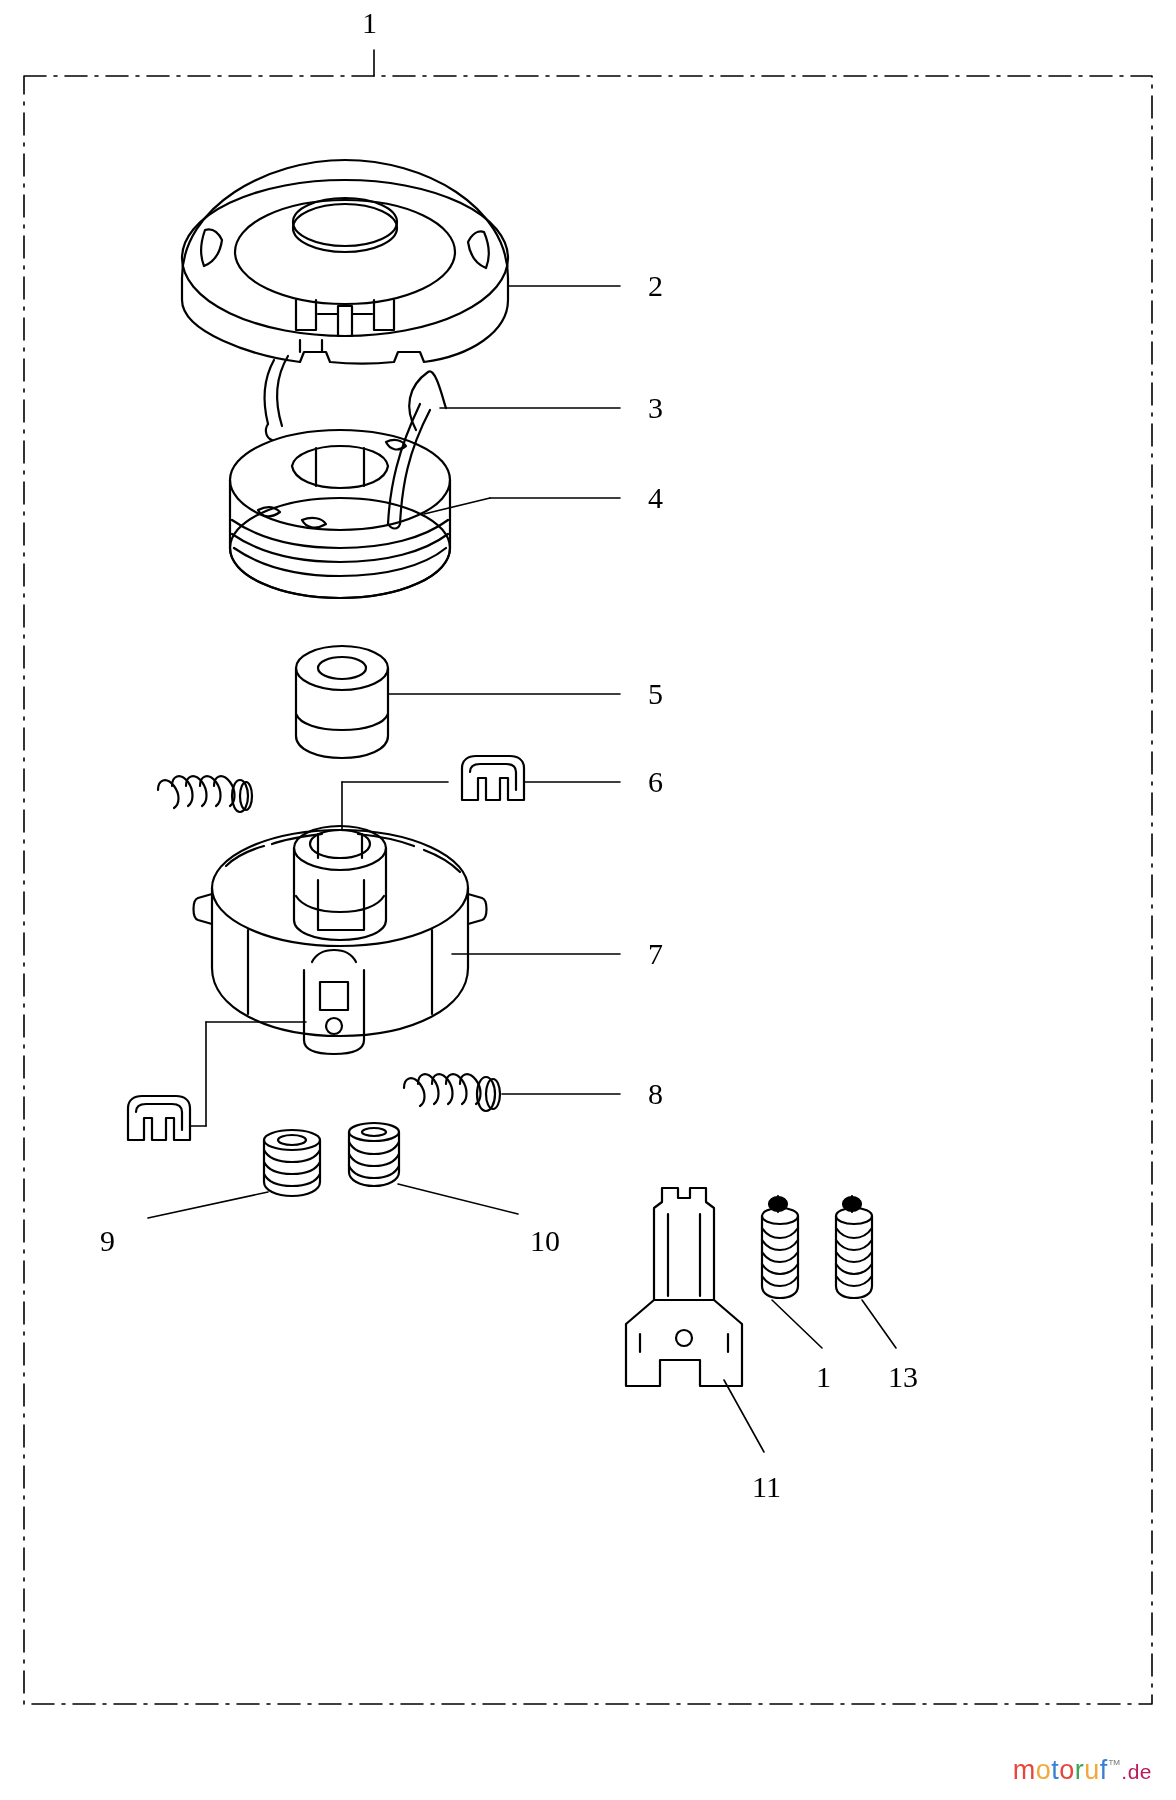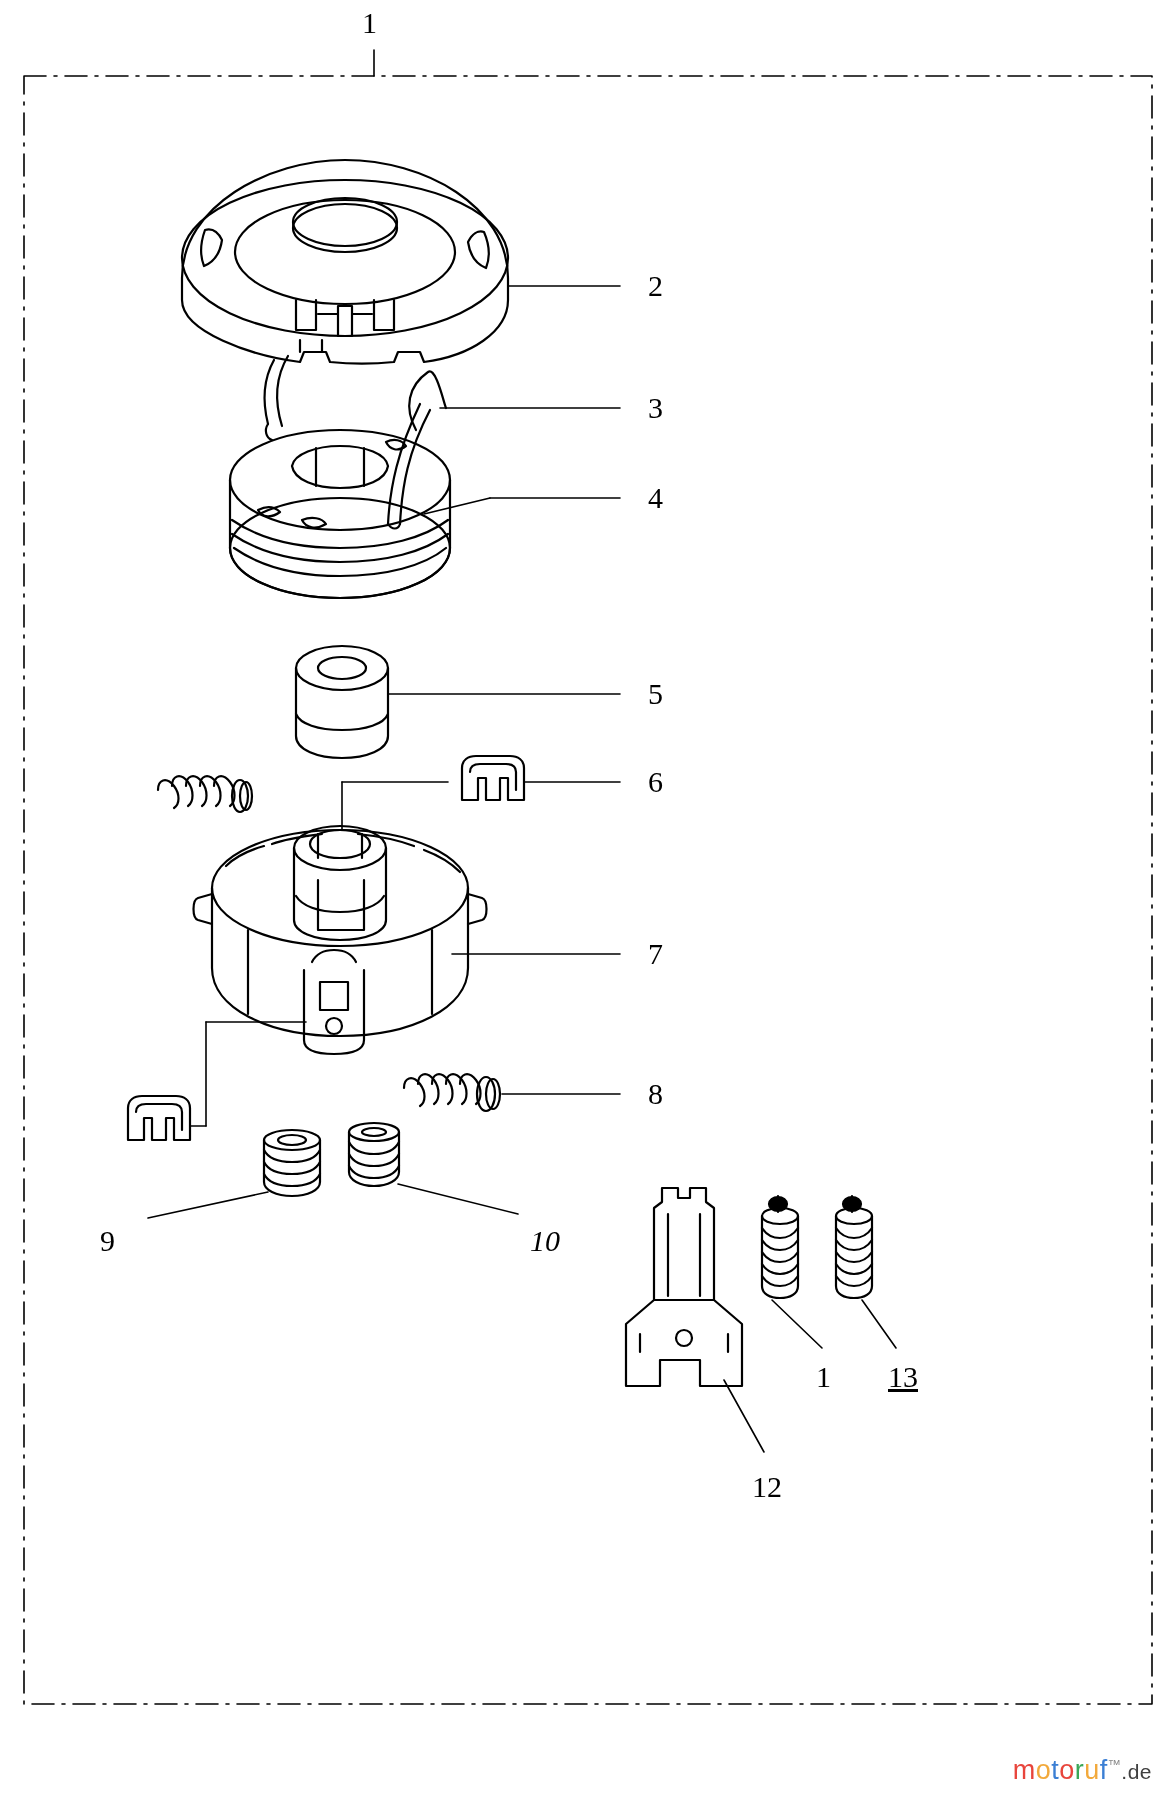--- a/index.html
+++ b/index.html
@@ -35,21 +35,21 @@
     white-space: nowrap;
   }
   .wm .m { color: #e8453c; }
   .wm .o1 { color: #f2a93b; }
   .wm .t { color: #3b7fd4; }
   .wm .o2 { color: #e8453c; }
   .wm .r { color: #3aa757; }
   .wm .u { color: #f2a93b; }
   .wm .f { color: #3b7fd4; }
   .wm .tm { font-size: 13px; vertical-align: super; color: #888; }
-  .wm .de { color: #404040; font-size: 21px; }
+  .wm .de { color: #be185d; font-size: 21px; }
   svg { display: block; }
 </style>
 </head>
 <body>
 
 <div id="page">
 
   <svg width="1176" height="1800" viewBox="0 0 1176 1800">
     <g fill="none" stroke="#000" stroke-width="2.2" stroke-linecap="round" stroke-linejoin="round">
 
@@ -281,22 +281,22 @@
 
   <div class="label" style="left:362px; top:8px;">1</div>
   <div class="label" style="left:648px; top:271px;">2</div>
   <div class="label" style="left:648px; top:393px;">3</div>
   <div class="label" style="left:648px; top:483px;">4</div>
   <div class="label" style="left:648px; top:679px;">5</div>
   <div class="label" style="left:648px; top:767px;">6</div>
   <div class="label" style="left:648px; top:939px;">7</div>
   <div class="label" style="left:648px; top:1079px;">8</div>
   <div class="label" style="left:100px; top:1226px;">9</div>
-  <div class="label" style="left:530px; top:1226px;font-style:italic;">10</div>
-  <div class="label" style="left:752px; top:1472px;">12</div>
+  <div class="label" style="left:530px; top:1226px;">10</div>
+  <div class="label" style="left:752px; top:1472px;">11</div>
   <div class="label" style="left:816px; top:1362px;">1</div>
-  <div class="label" style="left:888px; top:1362px;text-decoration:underline;">13</div>
+  <div class="label" style="left:888px; top:1362px;">13</div>
 
   <div class="wm">
     <span class="m">m</span><span class="o1">o</span><span class="t">t</span><span class="o2">o</span><span class="r">r</span><span class="u">u</span><span class="f">f</span><span class="tm">™</span><span class="de">.de</span>
   </div>
 
 </div>
 
 </body></html>

